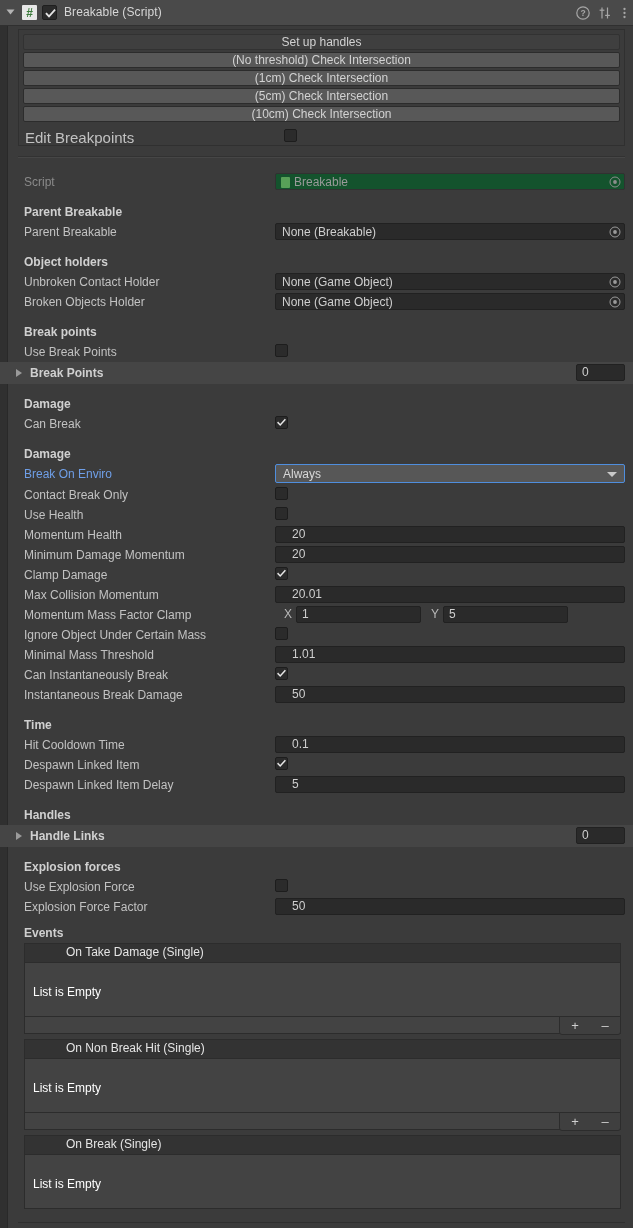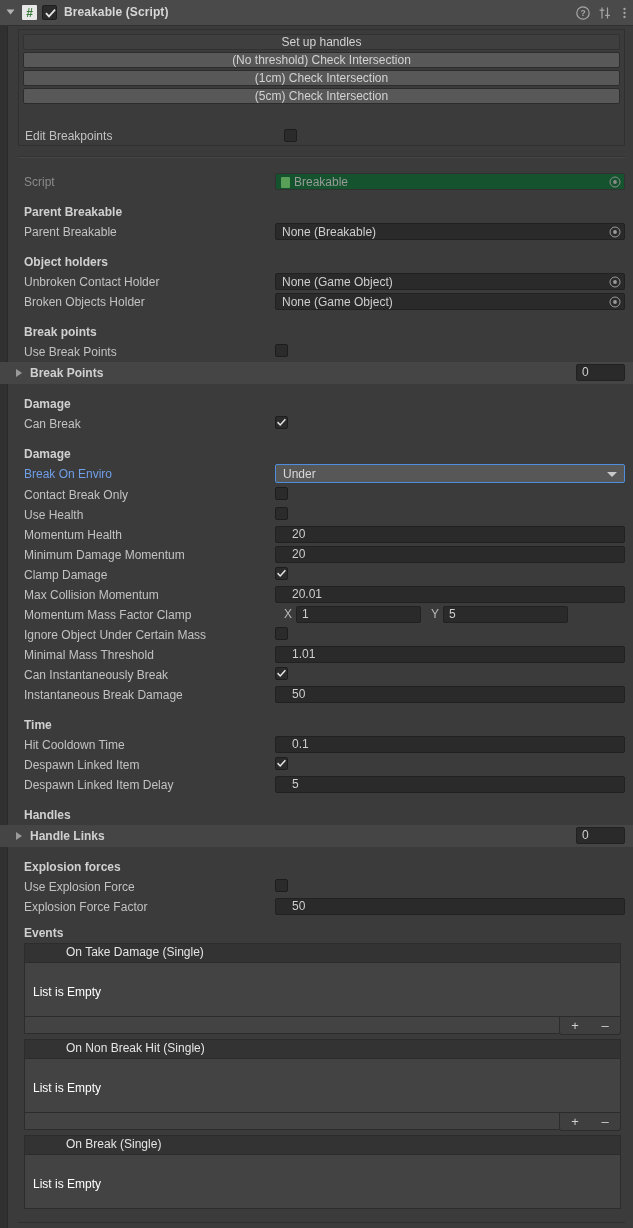--- a/index.html
+++ b/index.html
@@ -20,33 +20,33 @@
                border-bottom:1px solid #303030;box-sizing:border-box;}
   .hdr-foldout{position:absolute;left:8px;top:8px;width:0;height:0;
                border-left:5px solid #b4b4b4;border-top:4px solid transparent;border-bottom:4px solid transparent;
                transform:rotate(90deg);transform-origin:50% 50%;}
   .hdr-script-icon{position:absolute;left:22px;top:5px;width:15px;height:15px;background:#e8e8e8;
                    border-radius:1px;display:flex;align-items:center;justify-content:center;}
   .hdr-script-icon span{color:#3a7a3a;font-size:12px;font-weight:bold;line-height:1;font-family:"Liberation Sans",sans-serif;}
   .hdr-check{position:absolute;left:42px;top:5px;width:15px;height:15px;background:#2b2b2b;
              border:1px solid #1f1f1f;border-radius:2px;box-sizing:border-box;}
   .hdr-check svg{position:absolute;left:1px;top:1px;}
-  .hdr-title{position:absolute;left:64px;top:5px;font-size:12px;font-weight:bold;color:#d7d7d7;letter-spacing:.1px;}
+  .hdr-title{position:absolute;left:64px;top:5px;font-size:12px;font-weight:normal;color:#d7d7d7;letter-spacing:.1px;}
   .hdr-icons{position:absolute;right:6px;top:5px;height:16px;display:flex;align-items:center;gap:9px;}
   .hdr-icons > div{opacity:.78;display:flex;align-items:center;justify-content:center;}
 
   
   .topbox{position:absolute;left:18px;top:29px;width:607px;height:117px;
           border:1px solid #303030;box-sizing:border-box;background:#3b3b3b;}
   .btn{position:absolute;left:4px;width:597px;height:16px;box-sizing:border-box;
        border:1px solid #2c2c2c;border-radius:2px;color:#d2d2d2;font-size:12px;
        display:flex;align-items:center;justify-content:center;background:#585858;}
   .btn.dark{background:#3f3f3f;border-color:#323232;}
   .topbox .cb-row{position:absolute;left:6px;top:98px;width:595px;height:16px;}
-  .cb-label{position:absolute;left:0;top:1px;font-size:12px;color:#c2c2c2;}
+  .cb-label{position:absolute;left:0;top:1px;font-size:15px;color:#c2c2c2;}
   .cb-box{position:absolute;width:13px;height:13px;background:#2b2b2b;border:1px solid #1d1d1d;
           border-radius:2px;box-sizing:border-box;}
   .cb-box.on svg{position:absolute;left:0px;top:0px;}
 
   .sep{position:absolute;left:18px;top:156px;width:607px;height:2px;
        border-top:1px solid #323232;border-bottom:1px solid #464646;box-sizing:border-box;}
 
   
   .props{position:absolute;left:8px;top:172px;width:625px;}
   .row{position:relative;height:20px;}
@@ -146,20 +146,21 @@
         </svg>
       </div>
     </div>
   </div>
 
   <div class="topbox">
     <div class="btn dark" style="top:4px">Set up handles</div>
     <div class="btn" style="top:22px">(No threshold) Check Intersection</div>
     <div class="btn" style="top:40px">(1cm)  Check Intersection</div>
     <div class="btn" style="top:58px">(5cm)  Check Intersection</div>
+    <div class="btn" style="top:76px">(10cm) Check Intersection</div>
 
     <div class="cb-row">
       <div class="cb-label">Edit Breakpoints</div>
       <div class="cb-box" style="left:259px;top:1px"></div>
     </div>
   </div>
 
   <div class="sep"></div>
 
   <div class="props">
@@ -248,21 +249,21 @@
     </div>
 
     <div class="spacer"></div>
 
     <div class="hdrlbl">
       <span>Damage</span>
     </div>
     <div class="row" style="height:21px">
       <div class="lbl blue">Break On Enviro</div>
       <div class="dropdown">
-        <div class="txt">Under</div>
+        <div class="txt">Always</div>
         <div class="arrow"></div>
       </div>
     </div>
     <div class="row">
       <div class="lbl">Contact Break Only</div>
       <div class="cb-box cbfield"></div>
     </div>
     <div class="row">
       <div class="lbl">Use Health</div>
       <div class="cb-box cbfield"></div>

